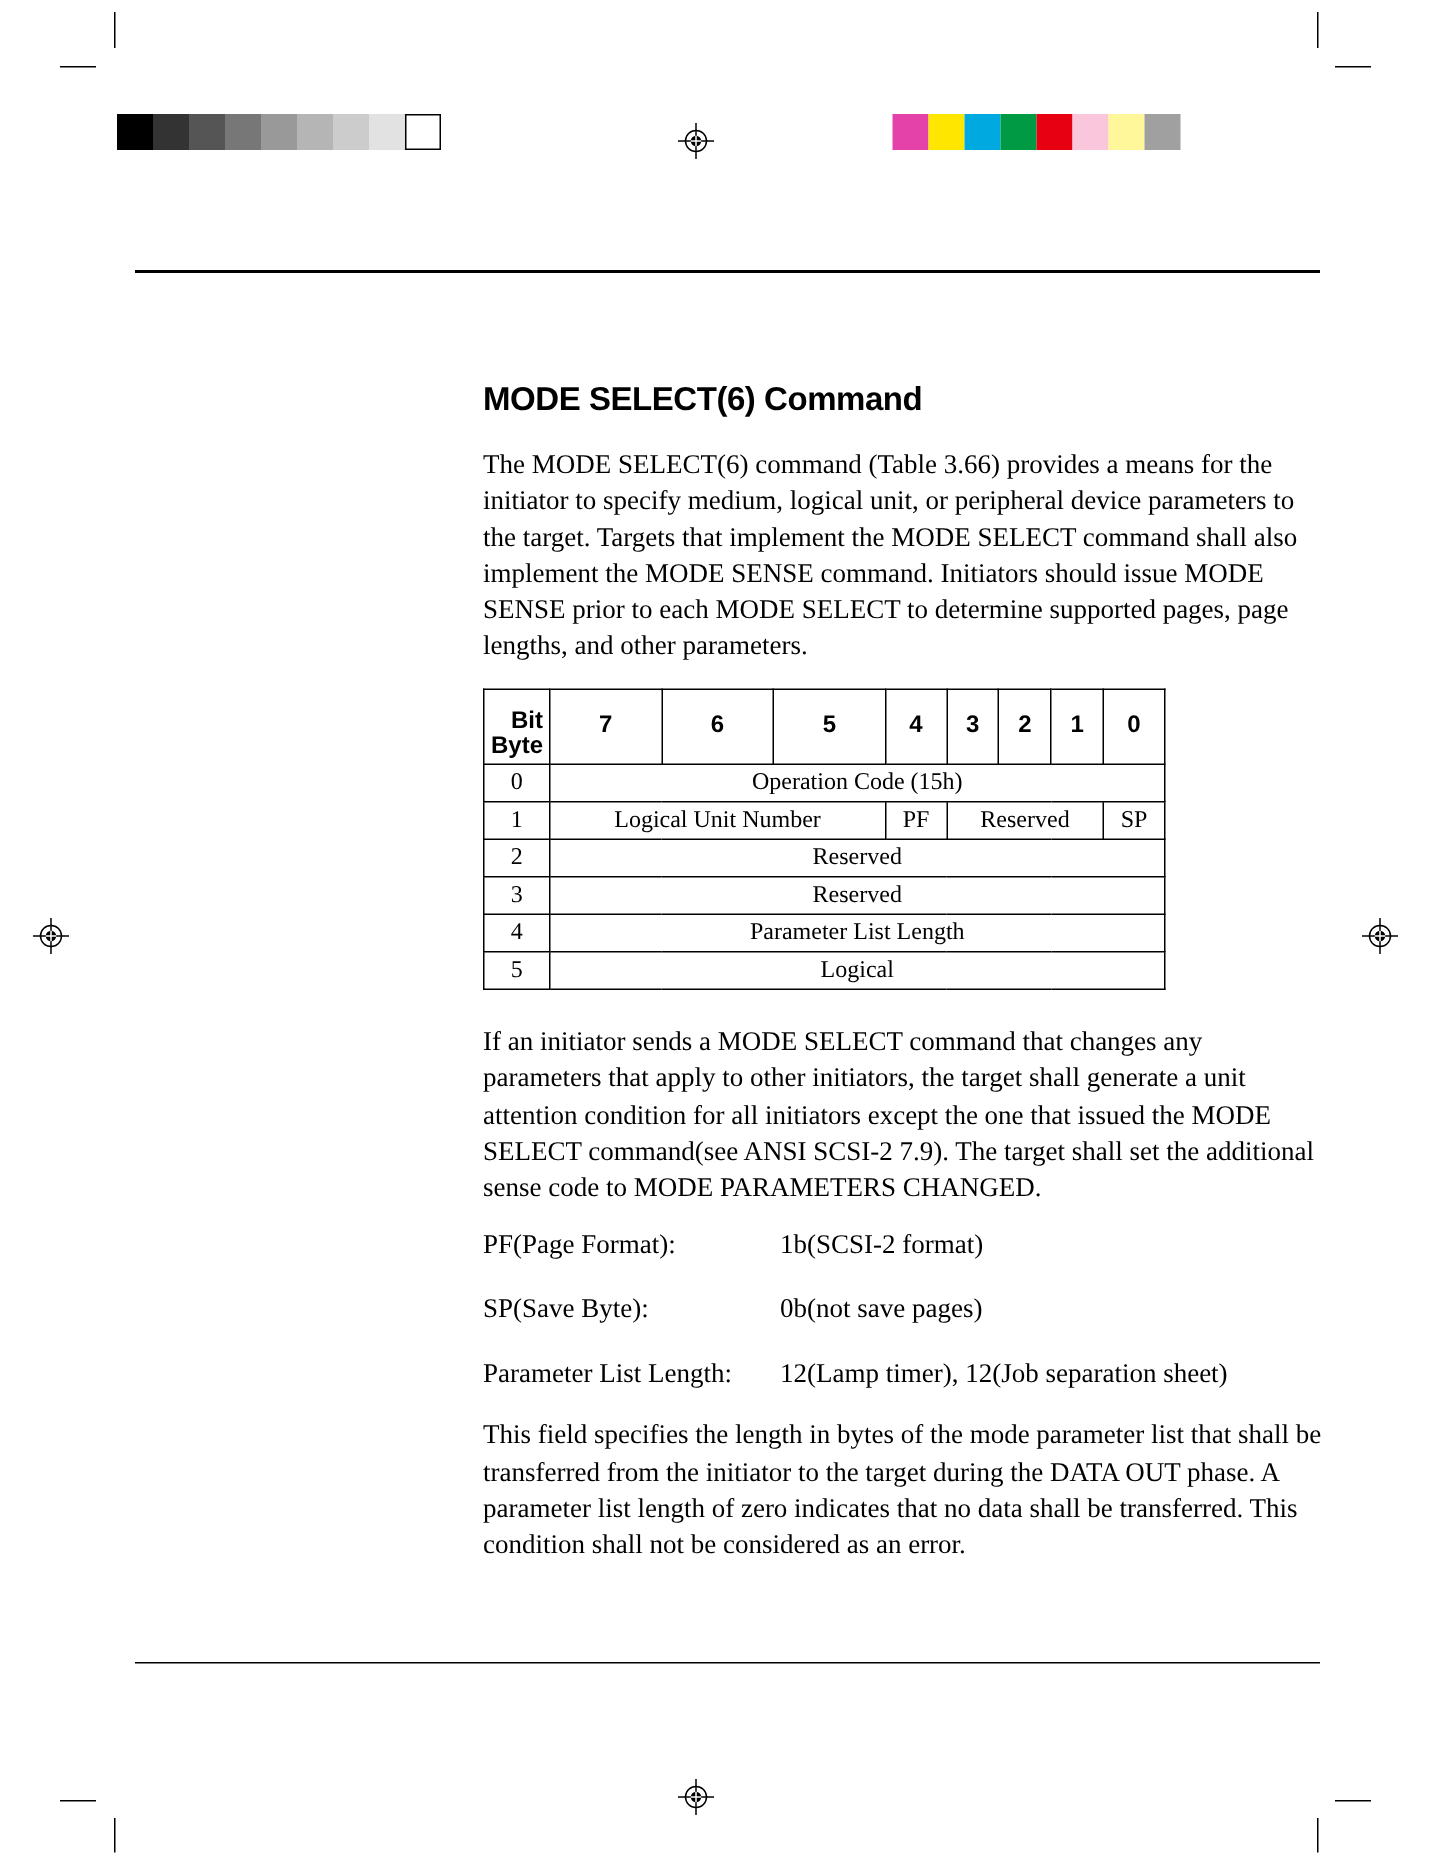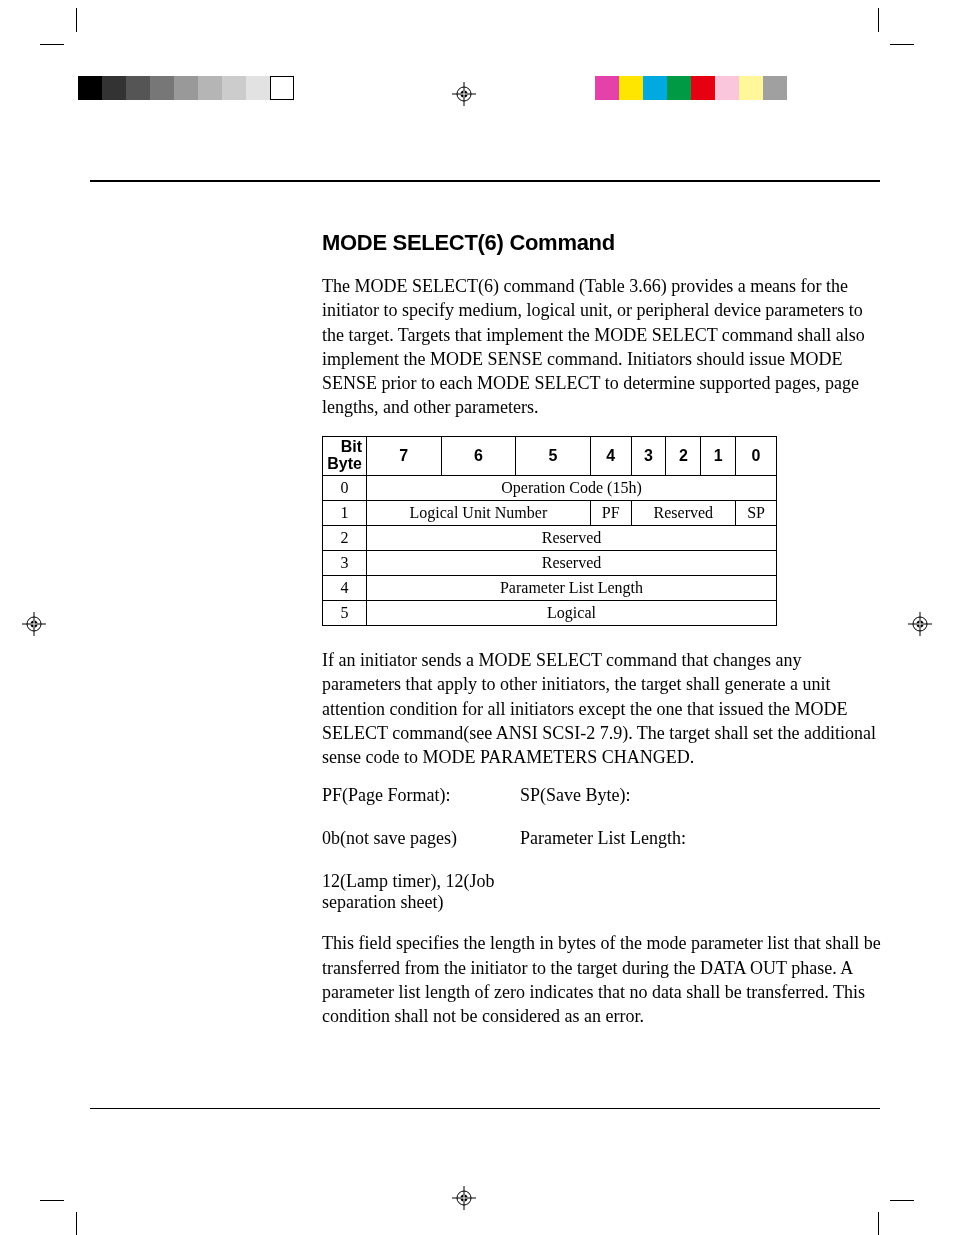--- a/index.html
+++ b/index.html
@@ -56,21 +56,21 @@
     left: 90px;
     top: 1108px;
     width: 790px;
     border-top: 1px solid #000;
   }
   h2.section-heading {
     font-family: 'Arial Narrow', Arial, sans-serif;
     font-weight: bold;
     font-stretch: condensed;
     font-size: 22px;
-    margin-top: 50px;
+    margin-top: 73px;
     margin-bottom: 18px;
     letter-spacing: -0.3px;
   }
   p.body {
     font-size: 18px;
     line-height: 1.35;
     margin-bottom: 16px;
   }
   .table-caption {
     font-family: 'Arial Narrow', Arial, sans-serif;
@@ -93,21 +93,21 @@
     padding: 3px 4px;
     vertical-align: middle;
   }
   table.cmd th {
     font-family: 'Arial Narrow', Arial, sans-serif;
     font-weight: bold;
     font-stretch: condensed;
   }
   table.cmd th.corner {
     text-align: right;
-    padding: 1px 4px 2px 2px;
+    padding: 12px 4px 2px 2px;
     line-height: 1.1;
   }
   table.cmd td.byteno {
     font-family: Georgia, serif;
     width: 44px;
   }
   table.cmd td.cell { font-family: Georgia, serif; }
   .def-table {
     display: grid;
     grid-template-columns: 176px auto;
@@ -237,20 +237,21 @@
           <td class="byteno">5</td>
           <td class="cell" colspan="8">Logical</td>
         </tr>
       </tbody>
   </table>
 
   <p class="body">If an initiator sends a MODE SELECT command that changes any parameters that apply to other initiators, the target shall generate a unit attention condition for all initiators except the one that issued the MODE SELECT command(see ANSI SCSI-2 7.9). The target shall set the additional sense code to MODE PARAMETERS CHANGED.</p>
 
   <div class="def-table">
       <div>PF(Page Format):</div>
+      <div>1b(SCSI-2 format)</div>
       <div>SP(Save Byte):</div>
       <div>0b(not save pages)</div>
       <div>Parameter List Length:</div>
       <div>12(Lamp timer), 12(Job separation sheet)</div>
     </div>
 
   <p class="body">This field specifies the length in bytes of the mode parameter list that shall be transferred from the initiator to the target during the DATA OUT phase. A parameter list length of zero indicates that no data shall be transferred. This condition shall not be considered as an error.</p>
 </div>
 
 </body></html>

